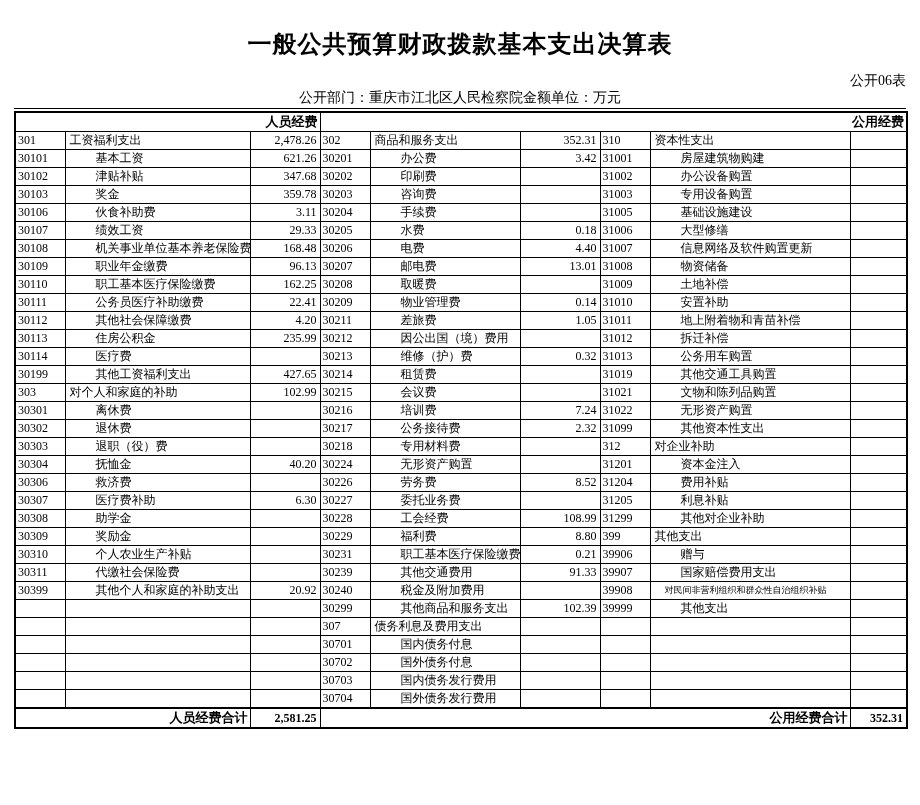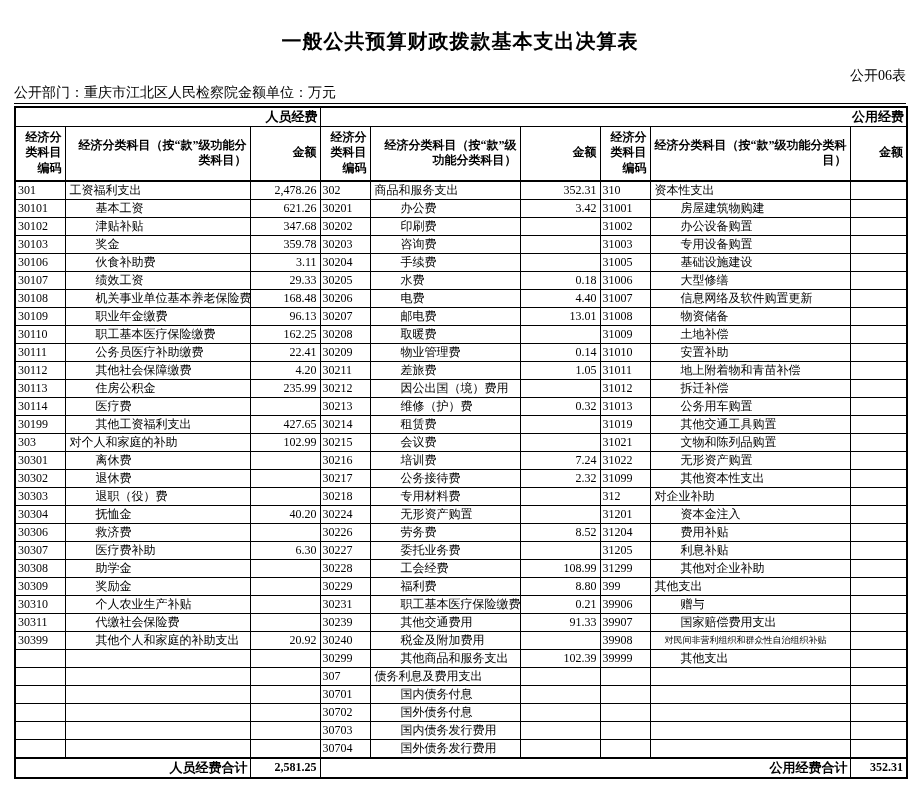--- a/index.html
+++ b/index.html
@@ -1,20 +1,20 @@
 <!DOCTYPE html>
 <html><head>
 <meta charset="utf-8">
 <style>
   html,body { margin:0; padding:0; background:#fff; color:#000;
     font-family:"Liberation Serif","DejaVu Serif",serif; }
   .page { width:920px; height:805px; box-sizing:border-box; padding:18px 14px 0 14px; background:#fff; }
-  .title { text-align:center; font-size:20px; font-weight:bold; margin:10px 0 12px 0; letter-spacing:1px; }
+  .title { text-align:center; font-size:24px; font-weight:bold; margin:10px 0 12px 0; letter-spacing:1px; }
   .table-code { text-align:right; font-size:14px; line-height:17px; }
-  .meta-row { display:flex; justify-content:flex-start; font-size:14px; line-height:18px;
+  .meta-row { display:flex; justify-content:center; font-size:14px; line-height:18px;
     border-bottom:1px solid #000; padding-bottom:1px; }
   table.main { border-collapse:collapse; table-layout:fixed; width:892px; margin-top:2px;
     border:2px solid #000; }
   th,td { border:1px solid #000; font-size:12px; padding:0 2px; overflow:hidden;
     white-space:nowrap; box-sizing:border-box; }
   th { font-weight:bold; text-align:right; }
   tr.section-row th { height:18px; font-size:13px; }
   tr.header-row th { height:54px; white-space:normal; line-height:1.3; padding:0 3px;
     border-bottom:2px solid #000; }
   tbody td { height:17px; }
@@ -51,31 +51,20 @@
         <col style="width:80px">
       <col style="width:50px">
         <col style="width:200px">
         <col style="width:57px">
     </colgroup>
     <thead>
       <tr class="section-row">
         <th colspan="3">人员经费</th>
         <th colspan="6">公用经费</th>
       </tr>
-      <tr class="header-row">
-        <th>经济分类科目编码</th>
-        <th>经济分类科目（按“款”级功能分类科目）</th>
-        <th>金额</th>
-        <th>经济分类科目编码</th>
-        <th>经济分类科目（按“款”级功能分类科目）</th>
-        <th>金额</th>
-        <th>经济分类科目编码</th>
-        <th>经济分类科目（按“款”级功能分类科目）</th>
-        <th>金额</th>
-      </tr>
     </thead>
     <tbody id="table-body">
         <tr>
           <td class="code">301</td>
           <td class="name">工资福利支出</td>
           <td class="amount">2,478.26</td>
           <td class="code">302</td>
           <td class="name">商品和服务支出</td>
           <td class="amount">352.31</td>
           <td class="code">310</td>

